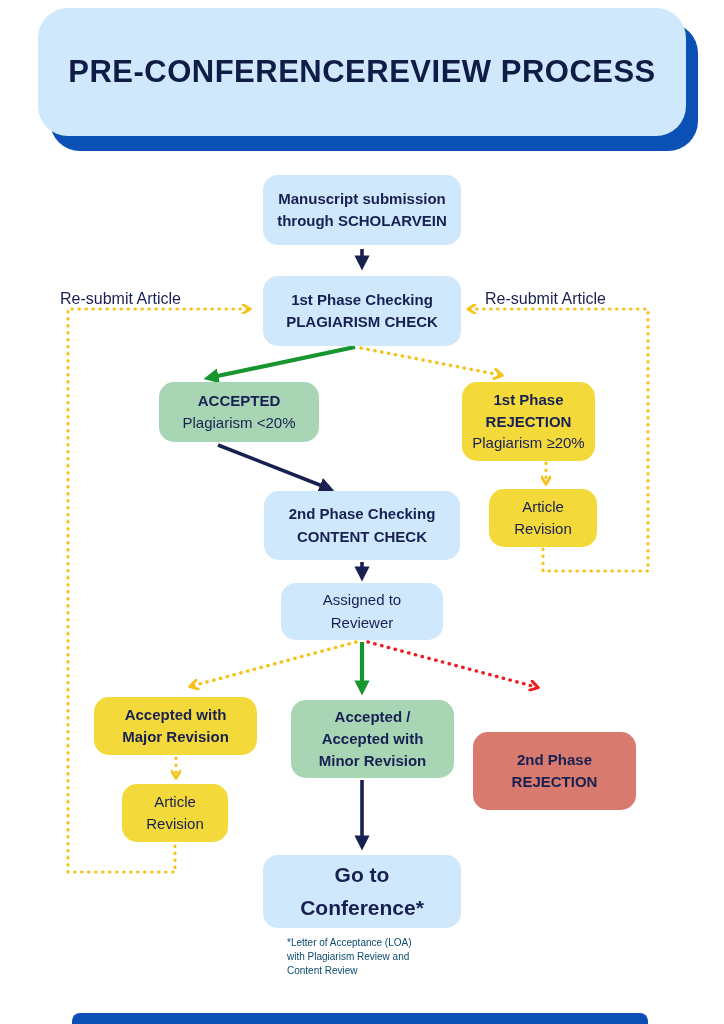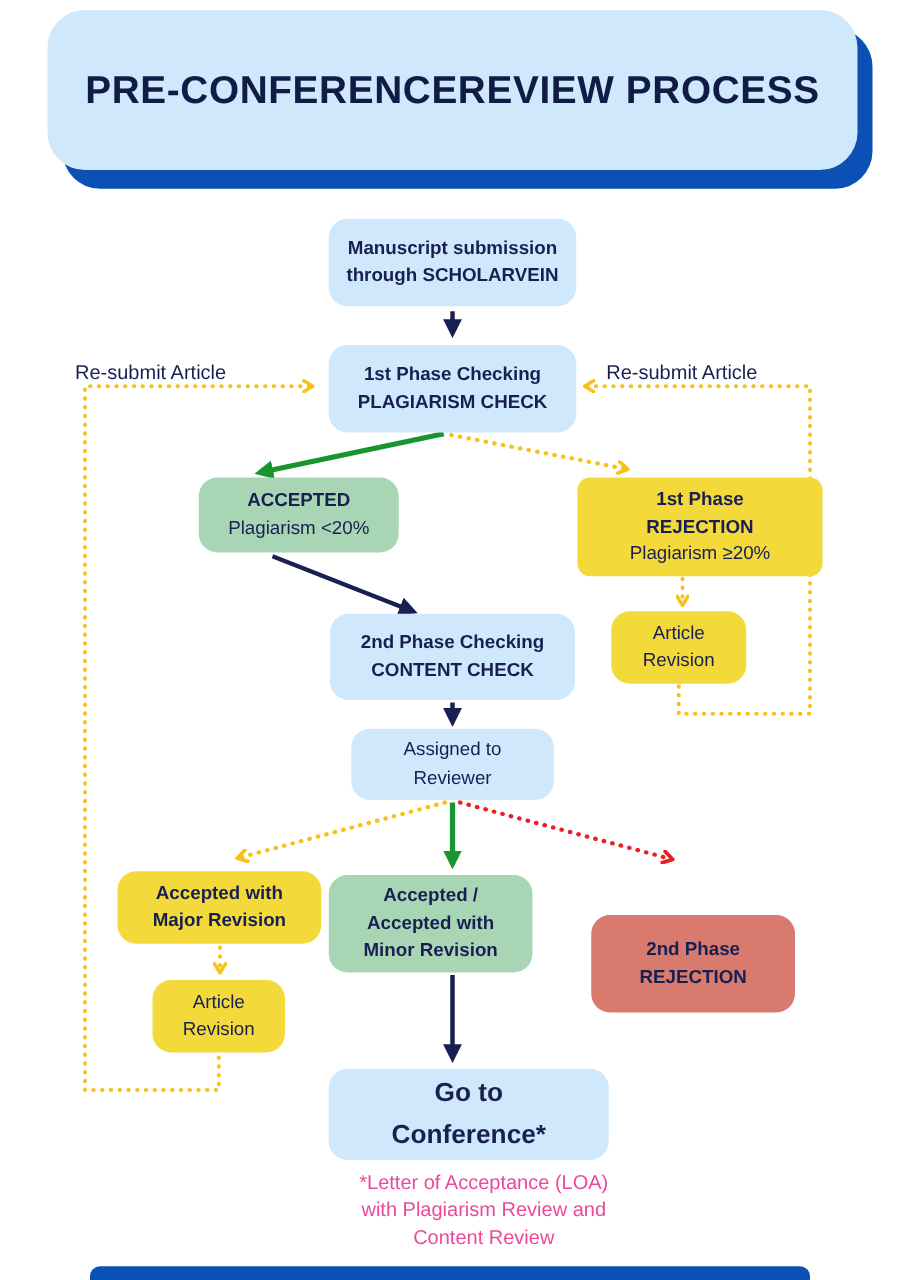--- a/index.html
+++ b/index.html
@@ -29,38 +29,38 @@
   }
   .node .b{font-weight:700;}
   .node .r{font-weight:400;}
   .blue{background:#cfe8fc;}
   .green{background:#a8d6b4;}
   .yellow{background:#f4d93b;}
   .red{background:#d87a6d;}
   .n-submission{left:263px;top:175px;width:198px;height:70px;}
   .n-phase1{left:263px;top:276px;width:198px;height:70px;}
   .n-accepted{left:118px;top:382px;width:160px;height:60px;margin-left:41px;}
-  .n-rejection1{left:462px;top:382px;width:196px;height:79px;line-height:1.45;border-radius:10px;}
+  .n-rejection1{left:462px;top:382px;width:133px;height:79px;line-height:1.45;}
   .n-artrev-right{left:489px;top:489px;width:108px;height:58px;}
   .n-phase2{left:264px;top:491px;width:196px;height:69px;}
   .n-assigned{left:281px;top:583px;width:162px;height:57px;}
   .n-major{left:94px;top:697px;width:163px;height:58px;}
-  .n-minor{left:263px;top:700px;width:163px;height:78px;line-height:1.45;}
+  .n-minor{left:291px;top:700px;width:163px;height:78px;line-height:1.45;}
   .n-rejection2{left:473px;top:696px;width:163px;height:78px;margin-top:36px;}
   .n-artrev-left{left:122px;top:784px;width:106px;height:58px;}
-  .n-conference{left:263px;top:855px;width:224px;height:73px;font-size:21px;line-height:1.55;}
+  .n-conference{left:263px;top:855px;width:198px;height:73px;font-size:21px;line-height:1.55;}
   
   .resubmit{
     color:#182052;font-size:16px;font-weight:400;z-index:2;width:160px;text-align:left;
   }
   .resubmit-left{left:60px;top:290px;}
   .resubmit-right{left:485px;top:290px;}
   .footnote{
     left:287px;top:936px;width:200px;z-index:2;
-    color:#ec4899;font-size:16px;line-height:1.38;font-weight:400;text-align:center;
+    color:#0c4a6e;font-size:10px;line-height:1.38;font-weight:400;text-align:left;
   }
   .footnote div{white-space:nowrap;}
   
   svg.wires{left:0;top:0;width:724px;height:1024px;z-index:1;}
   
   .footer-bar{
     left:72px;top:1013px;width:576px;height:18px;
     background:#0a50b5;border-radius:8px;z-index:2;
   }
 </style>

